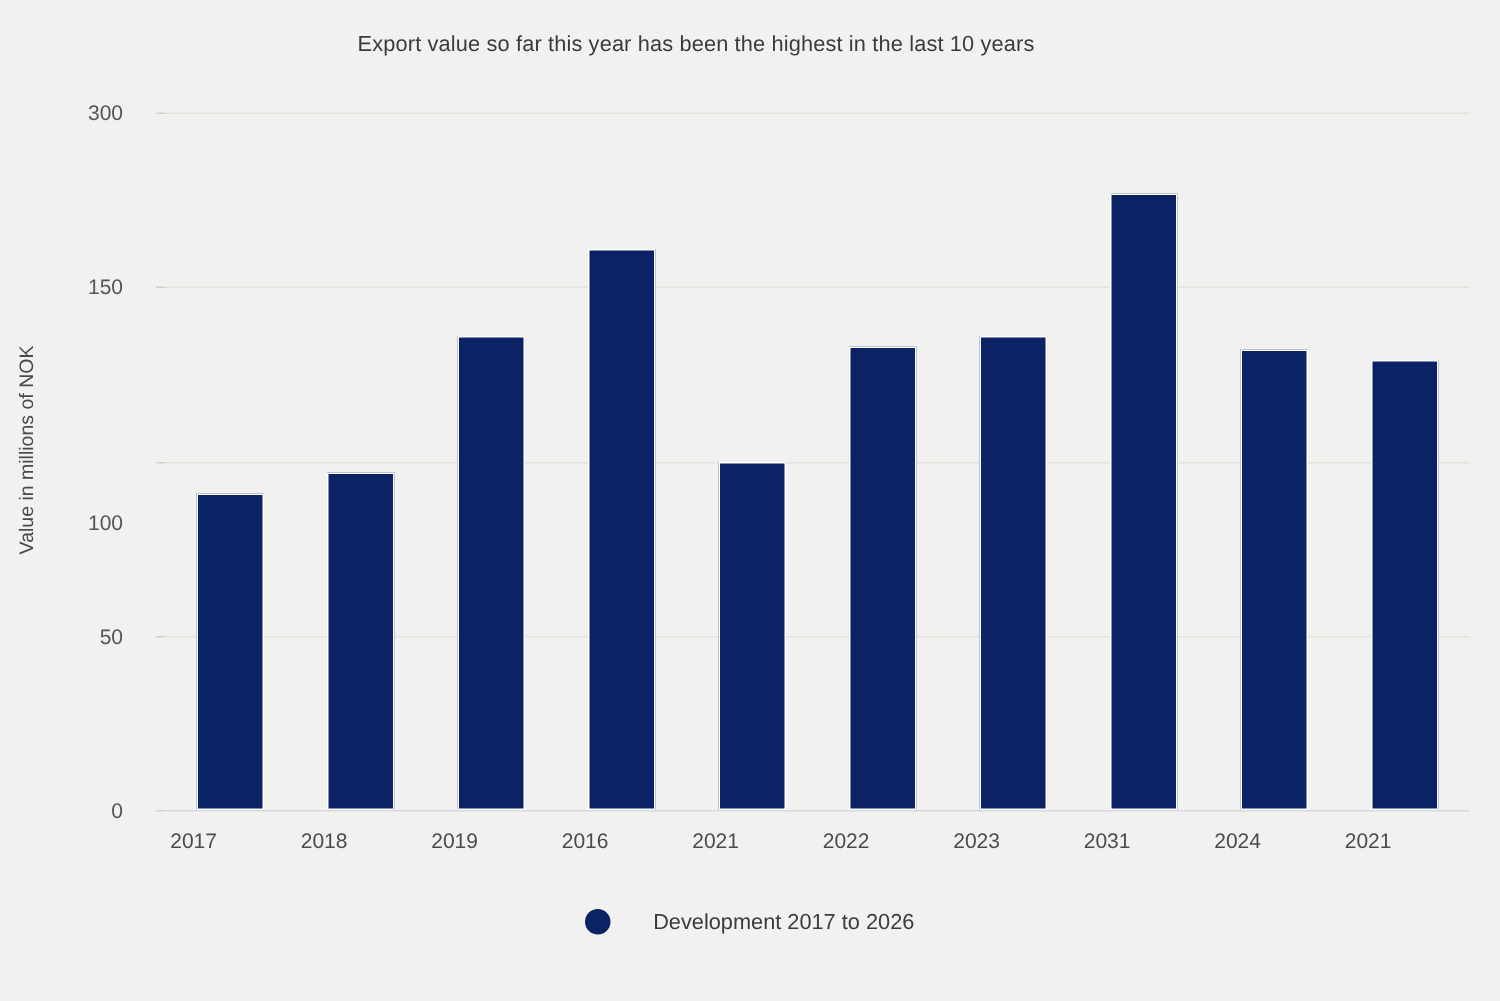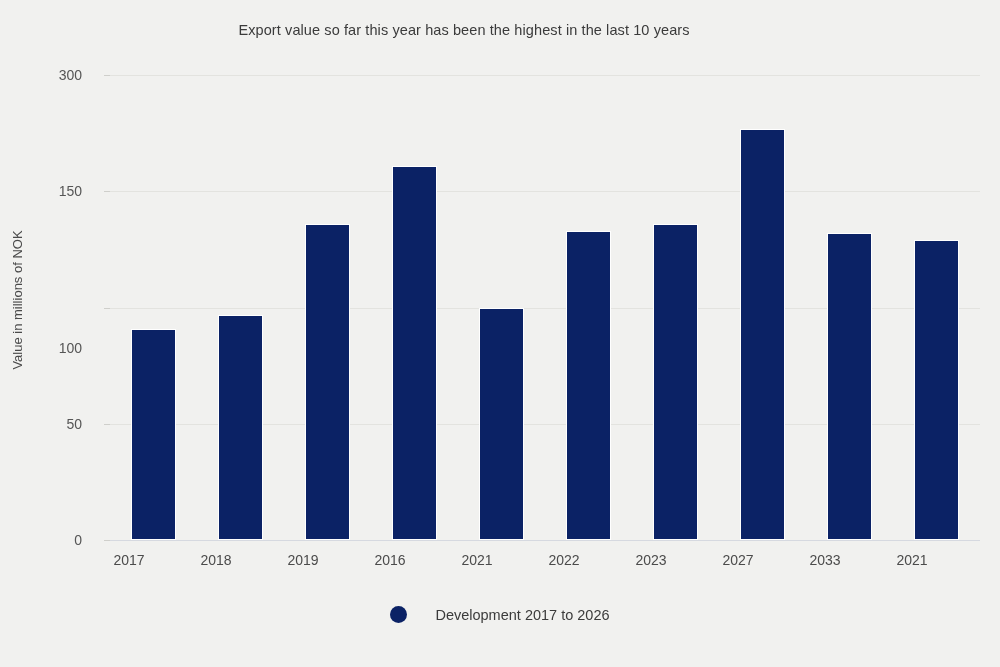--- a/index.html
+++ b/index.html
@@ -196,22 +196,22 @@
     </div>
 
   <div id="x-labels">
       <div class="xlab" style="left: 3.5px;">2017</div>
       <div class="xlab" style="left: 90.5px;">2018</div>
       <div class="xlab" style="left: 177.5px;">2019</div>
       <div class="xlab" style="left: 264.5px;">2016</div>
       <div class="xlab" style="left: 351.5px;">2021</div>
       <div class="xlab" style="left: 438.5px;">2022</div>
       <div class="xlab" style="left: 525.5px;">2023</div>
-      <div class="xlab" style="left: 612.5px;">2027</div>
-      <div class="xlab" style="left: 699.5px;">2033</div>
+      <div class="xlab" style="left: 612.5px;">2031</div>
+      <div class="xlab" style="left: 699.5px;">2024</div>
       <div class="xlab" style="left: 786.5px;">2021</div>
     </div>
 
   <div id="legend">
     <span id="legend-marker" style="background: rgb(11, 34, 101);"></span>
     <span id="legend-label">Development 2017 to 2026</span>
   </div>
 
 </div>
 

